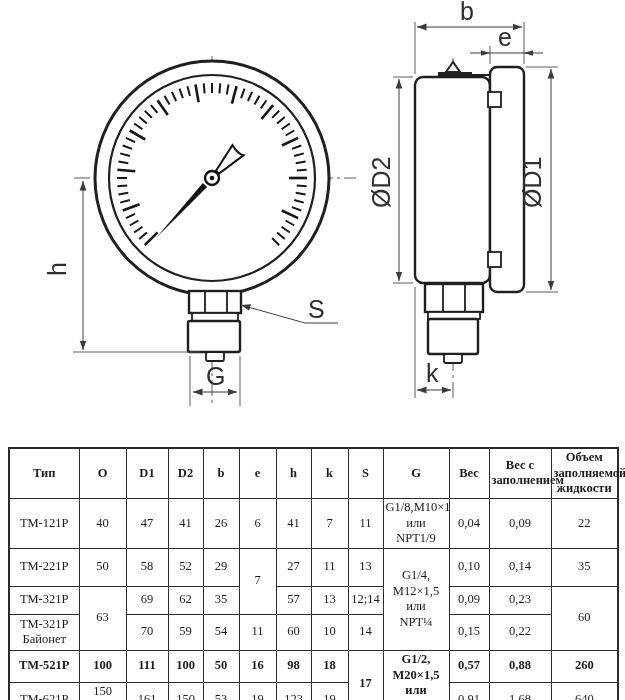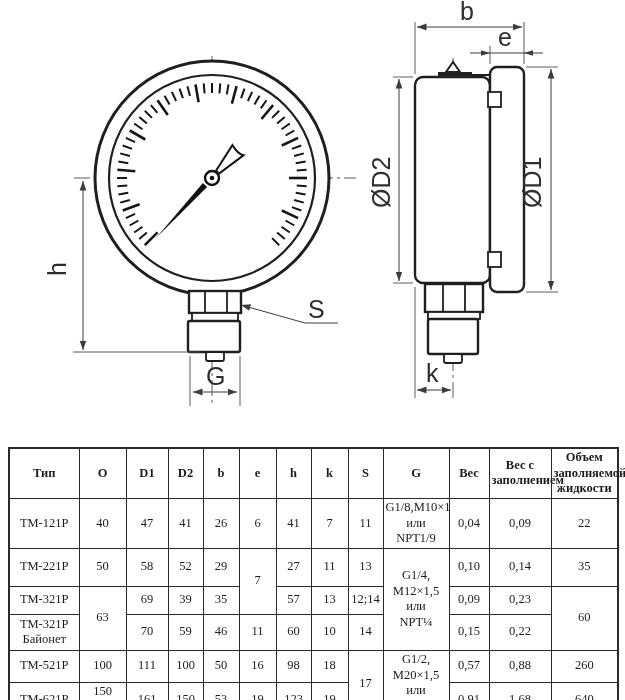--- a/index.html
+++ b/index.html
@@ -18,21 +18,21 @@
         font-family:"Liberation Serif",serif;color:#1c1c1c;border:2px solid #2b2b2b;}
   th,td{border:1px solid #2b2b2b;text-align:center;vertical-align:middle;
         white-space:pre-line;padding:1px 2px;line-height:1.25;}
   th{font-size:12.5px;font-weight:bold;}
   td{font-size:12.5px;}
   thead tr{height:46px;}
   tbody tr:nth-child(1){height:42px;}
   tbody tr:nth-child(2){height:38px;}
   tbody tr:nth-child(3){height:28px;}
   tbody tr:nth-child(4){height:36px;}
-  tbody tr:nth-child(5){height:32px;}
+  tbody tr:nth-child(5){height:32px;font-weight:bold;}
   tbody tr:nth-child(6){height:34px;}
 </style>
 </head>
 <body>
 
 <div id="page">
 
   <svg id="drawing" width="625" height="445" viewBox="0 0 625 445" xmlns="http://www.w3.org/2000/svg">
     <defs>
       <marker id="arr" viewBox="0 0 10 10" refX="9.5" refY="5" markerWidth="10" markerHeight="10" orient="auto-start-reverse" markerUnits="userSpaceOnUse">
@@ -247,35 +247,35 @@
 или
 NPT¼</td>
             <td>0,10</td>
             <td>0,14</td>
             <td>35</td>
           </tr>
           <tr>
             <td>ТМ-321Р</td>
             <td rowspan="2">63</td>
             <td>69</td>
-            <td>39</td>
+            <td>62</td>
             <td>35</td>
             <td>57</td>
             <td>13</td>
             <td>12;14</td>
             <td>0,09</td>
             <td>0,23</td>
             <td rowspan="2">60</td>
           </tr>
           <tr>
             <td>ТМ-321Р
 Байонет</td>
             <td>70</td>
             <td>59</td>
-            <td>46</td>
+            <td>54</td>
             <td>11</td>
             <td>60</td>
             <td>10</td>
             <td>14</td>
             <td>0,15</td>
             <td>0,22</td>
           </tr>
           <tr>
             <td>ТМ-521Р</td>
             <td>100</td>

